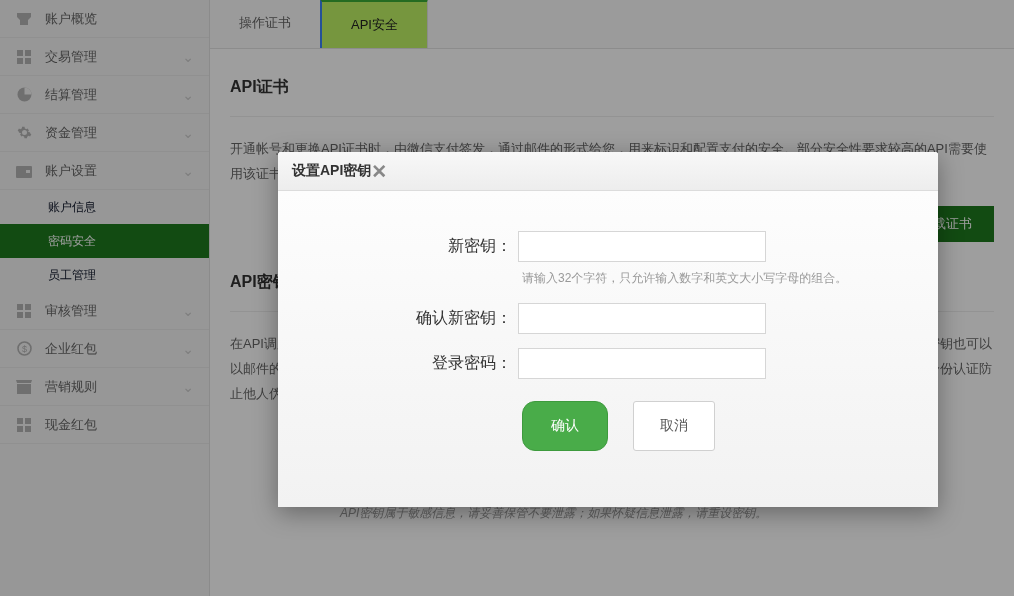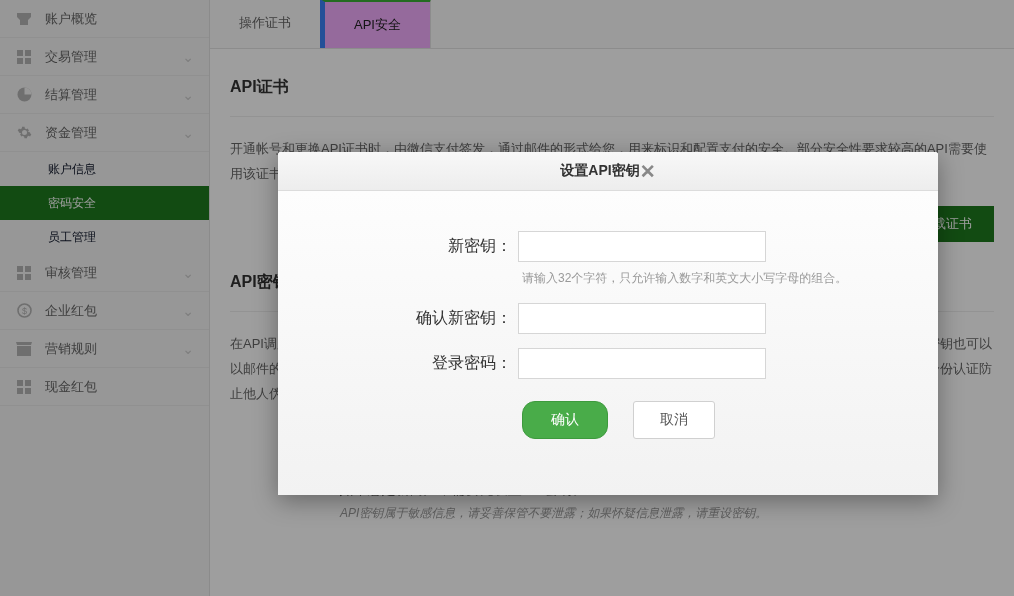--- a/index.html
+++ b/index.html
@@ -13,21 +13,21 @@
     .nav-item .nav-icon { width: 18px; height: 18px; margin-right: 12px; display: inline-flex; align-items: center; justify-content: center; color: #b3b3b3; }
     .nav-item .nav-label { flex: 1; }
     .nav-item .chevron { color: #ccc; font-size: 14px; }
     .nav-sub { display: flex; align-items: center; height: 34px; padding-left: 48px; color: #0f172a; cursor: pointer; font-size: 12px; }
     .nav-sub.active { background: #1e7a1e; color: #fff; }
 
     
     .main { flex: 1; padding: 0; background: #fff; overflow: hidden; }
     .tabs { display: flex; border-bottom: 1px solid #e3e3e3; background: #fafafa; }
     .tab { padding: 14px 29px; color: #666; cursor: pointer; }
-    .tab.active { background: #f0abfc; border-top: 3px solid #3aad36; margin-top: -1px; border-left: 5px solid #3b82f6; border-right: 1px solid #e3e3e3; color: #222; font-weight: 500; }
+    .tab.active { background: #bef264; border-top: 3px solid #3aad36; margin-top: -1px; border-left: 2px solid #3b82f6; border-right: 1px solid #e3e3e3; color: #222; font-weight: 500; }
 
     .content { padding: 28px 20px 0 20px; }
     .section-title { font-size: 16px; font-weight: bold; color: #333; margin-bottom: 18px; }
     .section-divider { border-bottom: 1px solid #eee; margin-bottom: 20px; }
     .desc { color: #666; line-height: 1.9; margin-bottom: 26px; font-size: 13px; }
     .dl-btn-wrap { text-align: right; margin-top: -6px; margin-bottom: 30px; }
     .dl-btn { display: inline-block; background: #1e7a1e; color: #fff; padding: 9px 22px; border: none; cursor: pointer; font-size: 13px; }
 
     .sec2-desc { color: #666; line-height: 1.9; font-size: 13px; margin-bottom: 30px; }
 
@@ -37,31 +37,31 @@
     .bullet-body { flex: 1; }
     .check-line { color: #999; font-size: 13px; display: flex; align-items: center; gap: 7px; }
     .check-ico { color: #49ac49; font-size: 16px; }
     .link-g { color: #3aad36; margin-left: 18px; cursor: pointer; }
     .b-title { color: #333; font-size: 14px; margin-bottom: 4px; }
     .b-sub { color: #999; font-size: 12px; line-height: 1.7; }
 
     
     .overlay { position: absolute; inset: 0; background: rgba(0,0,0,.38); }
     .modal { position: absolute; top: 152px; left: 278px; width: 660px; background: #fff; border-radius: 3px 3px 2px 2px; box-shadow: 0 6px 24px rgba(0,0,0,.35); }
-    .modal-hd { height: 39px; display: flex; align-items: center; justify-content: center; padding: 0 14px; background: linear-gradient(#f8f8f8,#ededed); border-bottom: 1px solid #dcdcdc; border-radius: 3px 3px 0 0; }
+    .modal-hd { height: 39px; display: flex; align-items: center; justify-content: flex-start; padding: 0 14px; background: linear-gradient(#f8f8f8,#ededed); border-bottom: 1px solid #dcdcdc; border-radius: 3px 3px 0 0; }
     .modal-title { font-size: 14px; font-weight: bold; color: #333; }
     .modal-close { color: #888; font-size: 19px; cursor: pointer; font-weight: bold; }
     .modal-bd { background: linear-gradient(#fdfdfd, #f2f2f2); padding: 40px 40px 56px 40px; }
     .form-row { display: flex; align-items: center; margin-bottom: 14px; }
     .form-row label { width: 200px; text-align: right; padding-right: 6px; color: #333; font-size: 16px; }
     .form-row input { width: 248px; height: 31px; border: 1px solid #d6d6d6; padding: 0 8px; font-size: 13px; background: #fff; }
     .hint-row { margin: -6px 0 16px 204px; color: #999; font-size: 12px; }
     .btn-row { margin-left: 204px; margin-top: 22px; display: flex; gap: 25px; }
     .btn-primary { background: #49ac49; color: #fff; border: 1px solid #3d9a3d; padding: 7px 28px; border-radius: 13px; cursor: pointer; font-size: 14px; }
-    .btn-default { background: #fff; color: #555; border: 1px solid #d0d0d0; padding: 9px 26px; border-radius: 3px; cursor: pointer; font-size: 14px; }
+    .btn-default { background: #fff; color: #555; border: 1px solid #d0d0d0; padding: 15px 26px; border-radius: 3px; cursor: pointer; font-size: 14px; }
 
     svg { display:block; }
   </style>
 </head>
 <body>
 
 <div class="layout">
 
   <aside class="sidebar">
     <div class="nav-item">
@@ -94,20 +94,30 @@
       <span class="nav-label">结算管理</span>
       <span class="chevron">⌄</span>
     </div>
     <div class="nav-item">
       <span class="nav-icon">
         <svg width="15" height="15" viewBox="0 0 24 24">
             <path fill="currentColor" d="M12 8a4 4 0 1 0 0 8 4 4 0 0 0 0-8zm9 4a9 9 0 0 1-.1 1.3l2 1.6-2 3.4-2.4-1a8 8 0 0 1-2.2 1.3l-.4 2.6h-4l-.4-2.6a8 8 0 0 1-2.2-1.3l-2.4 1-2-3.4 2-1.6A9 9 0 0 1 3 12a9 9 0 0 1 .1-1.3l-2-1.6 2-3.4 2.4 1a8 8 0 0 1 2.2-1.3L8.1 2.8h4l.4 2.6a8 8 0 0 1 2.2 1.3l2.4-1 2 3.4-2 1.6A9 9 0 0 1 21 12z"></path>
           </svg>
       </span>
       <span class="nav-label">资金管理</span>
+      <span class="chevron">⌄</span>
+    </div>
+    <div class="nav-item">
+      <span class="nav-icon">
+        <svg width="16" height="14" viewBox="0 0 16 14">
+            <rect fill="currentColor" x="0" y="2" width="16" height="12" rx="1"></rect>
+            <rect fill="#f4f4f4" x="10" y="6" width="4" height="3"></rect>
+          </svg>
+      </span>
+      <span class="nav-label">账户设置</span>
       <span class="chevron">⌄</span>
     </div>
     <div class="nav-sub">
       <span>账户信息</span>
     </div>
     <div class="nav-sub active">
       <span>密码安全</span>
     </div>
     <div class="nav-sub">
       <span>员工管理</span>

